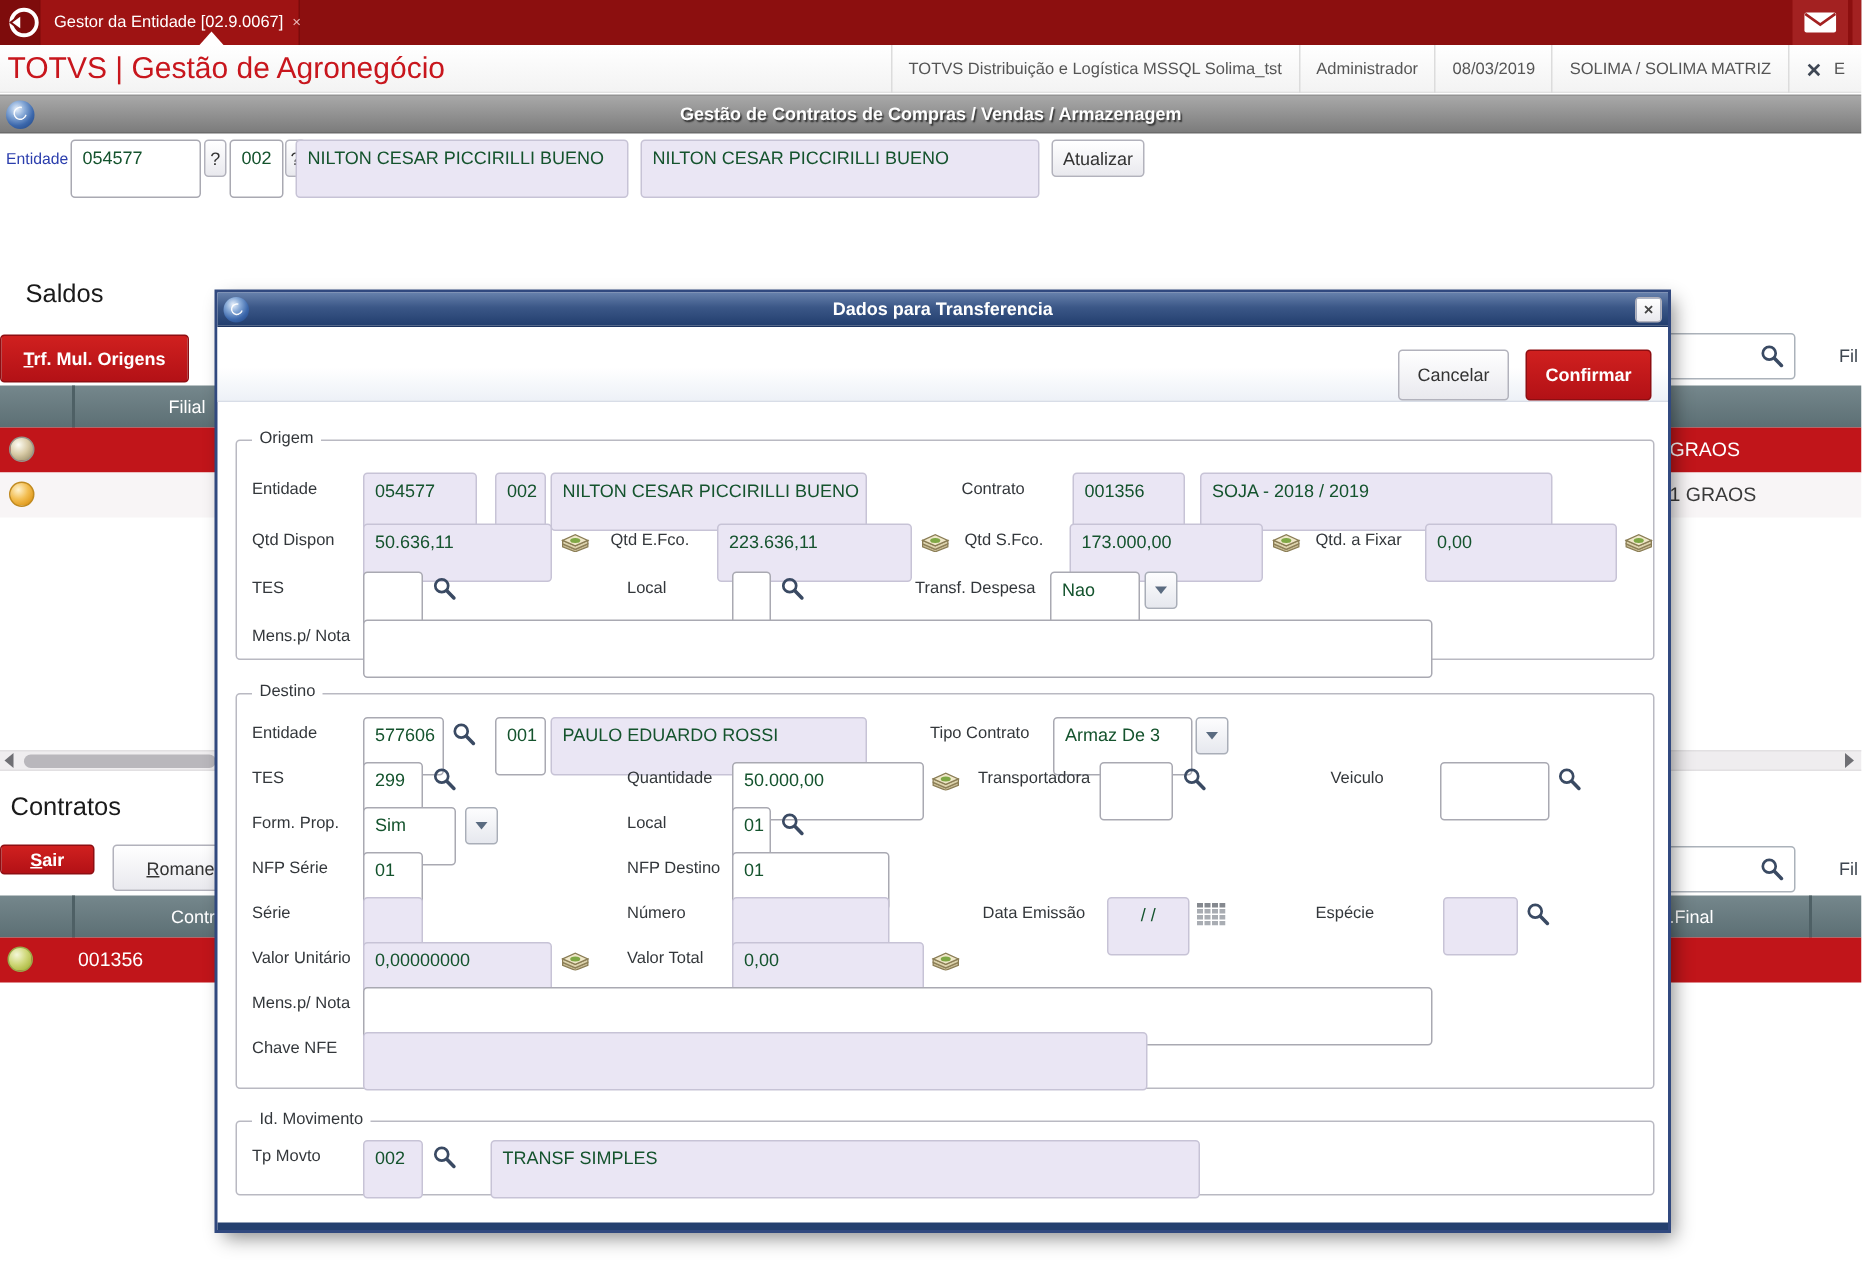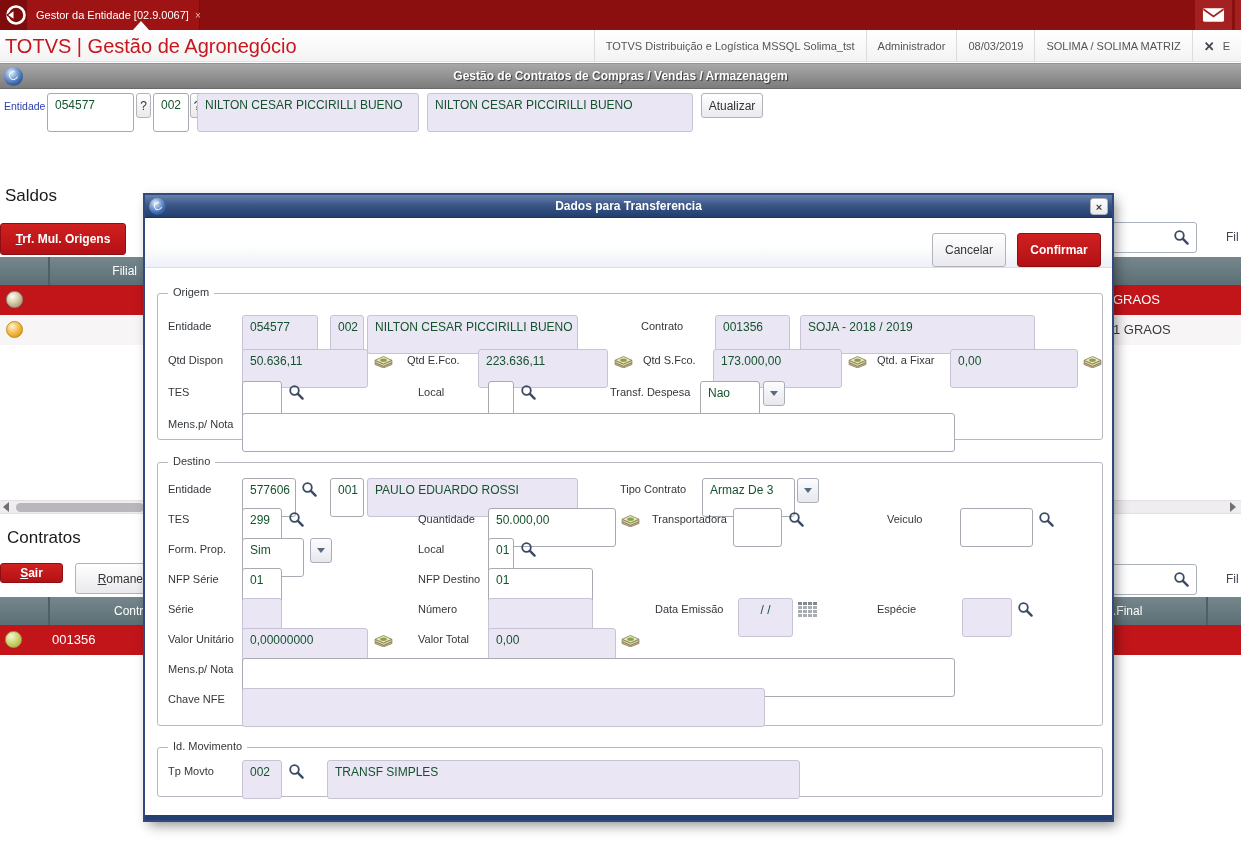--- a/index.html
+++ b/index.html
@@ -164,21 +164,21 @@
 
 <div class="lbl" style="left:4px;top:100px;color:#2B3EAD;font-size:10.5px">Entidade</div>
 <div class="inp" style="left:47px;top:93px;width:87px">054577</div>
 <div class="btn-plain" style="left:136px;top:93px;width:15px;height:25px">?</div>
 <div class="inp" style="left:153px;top:93px;width:36px">002</div>
 <div class="btn-plain" style="left:190px;top:93px;width:14px;height:25px">?</div>
 <div class="inp ro" style="left:197px;top:93px;width:222px">NILTON CESAR PICCIRILLI BUENO</div>
 <div class="inp ro" style="left:427px;top:93px;width:266px">NILTON CESAR PICCIRILLI BUENO</div>
 <div class="btn-plain" style="left:701px;top:93px;width:62px;height:25px">Atualizar</div>
 
-<h2 class="sect" style="left:5px;top:186px">Saldos</h2>
+<h2 class="sect" style="left:17px;top:186px">Saldos</h2>
 <div class="btn-red" style="left:0;top:223px;width:126px;height:32px">
   <span class="fl">Trf. Mul. Origens</span>
 </div>
 <div class="search" style="left:1050px;top:222px">
   <svg class="mag" style="left:122px;top:6px;position:absolute" viewBox="0 0 17 17">
       <use href="#magnifier"></use>
     </svg>
 </div>
 <div class="hint" style="left:1226px;top:230px">Fil</div>
 

